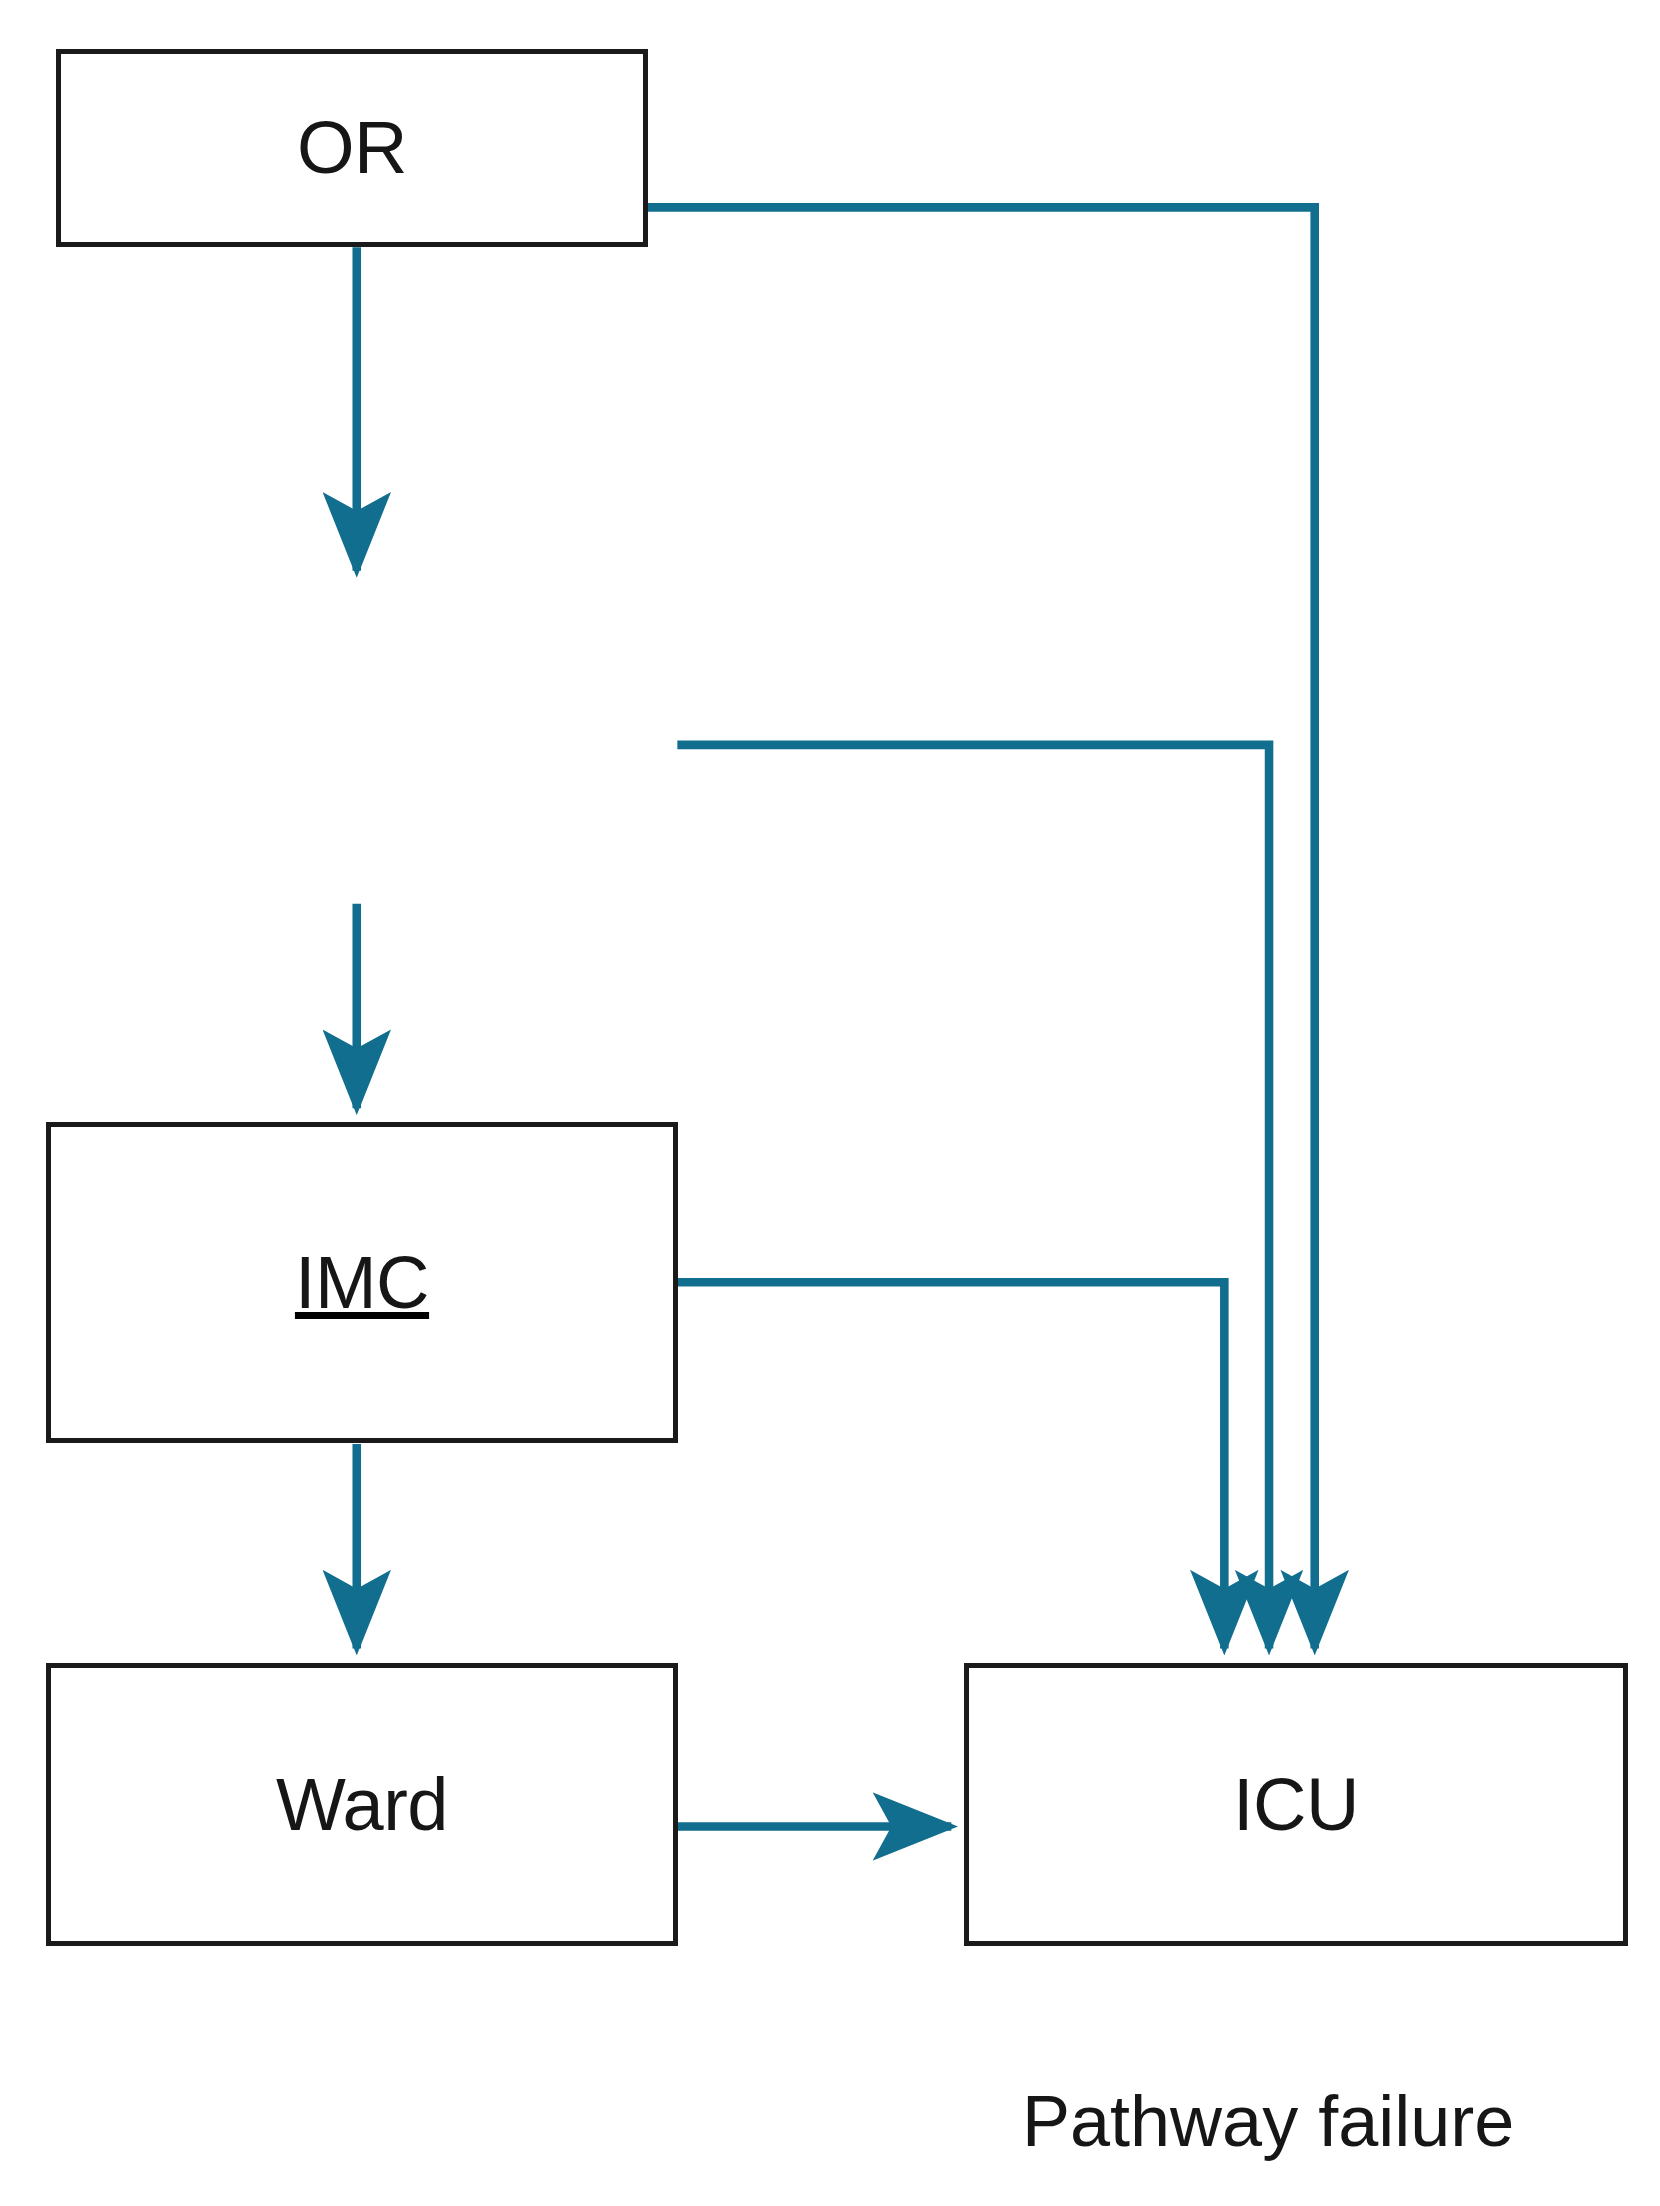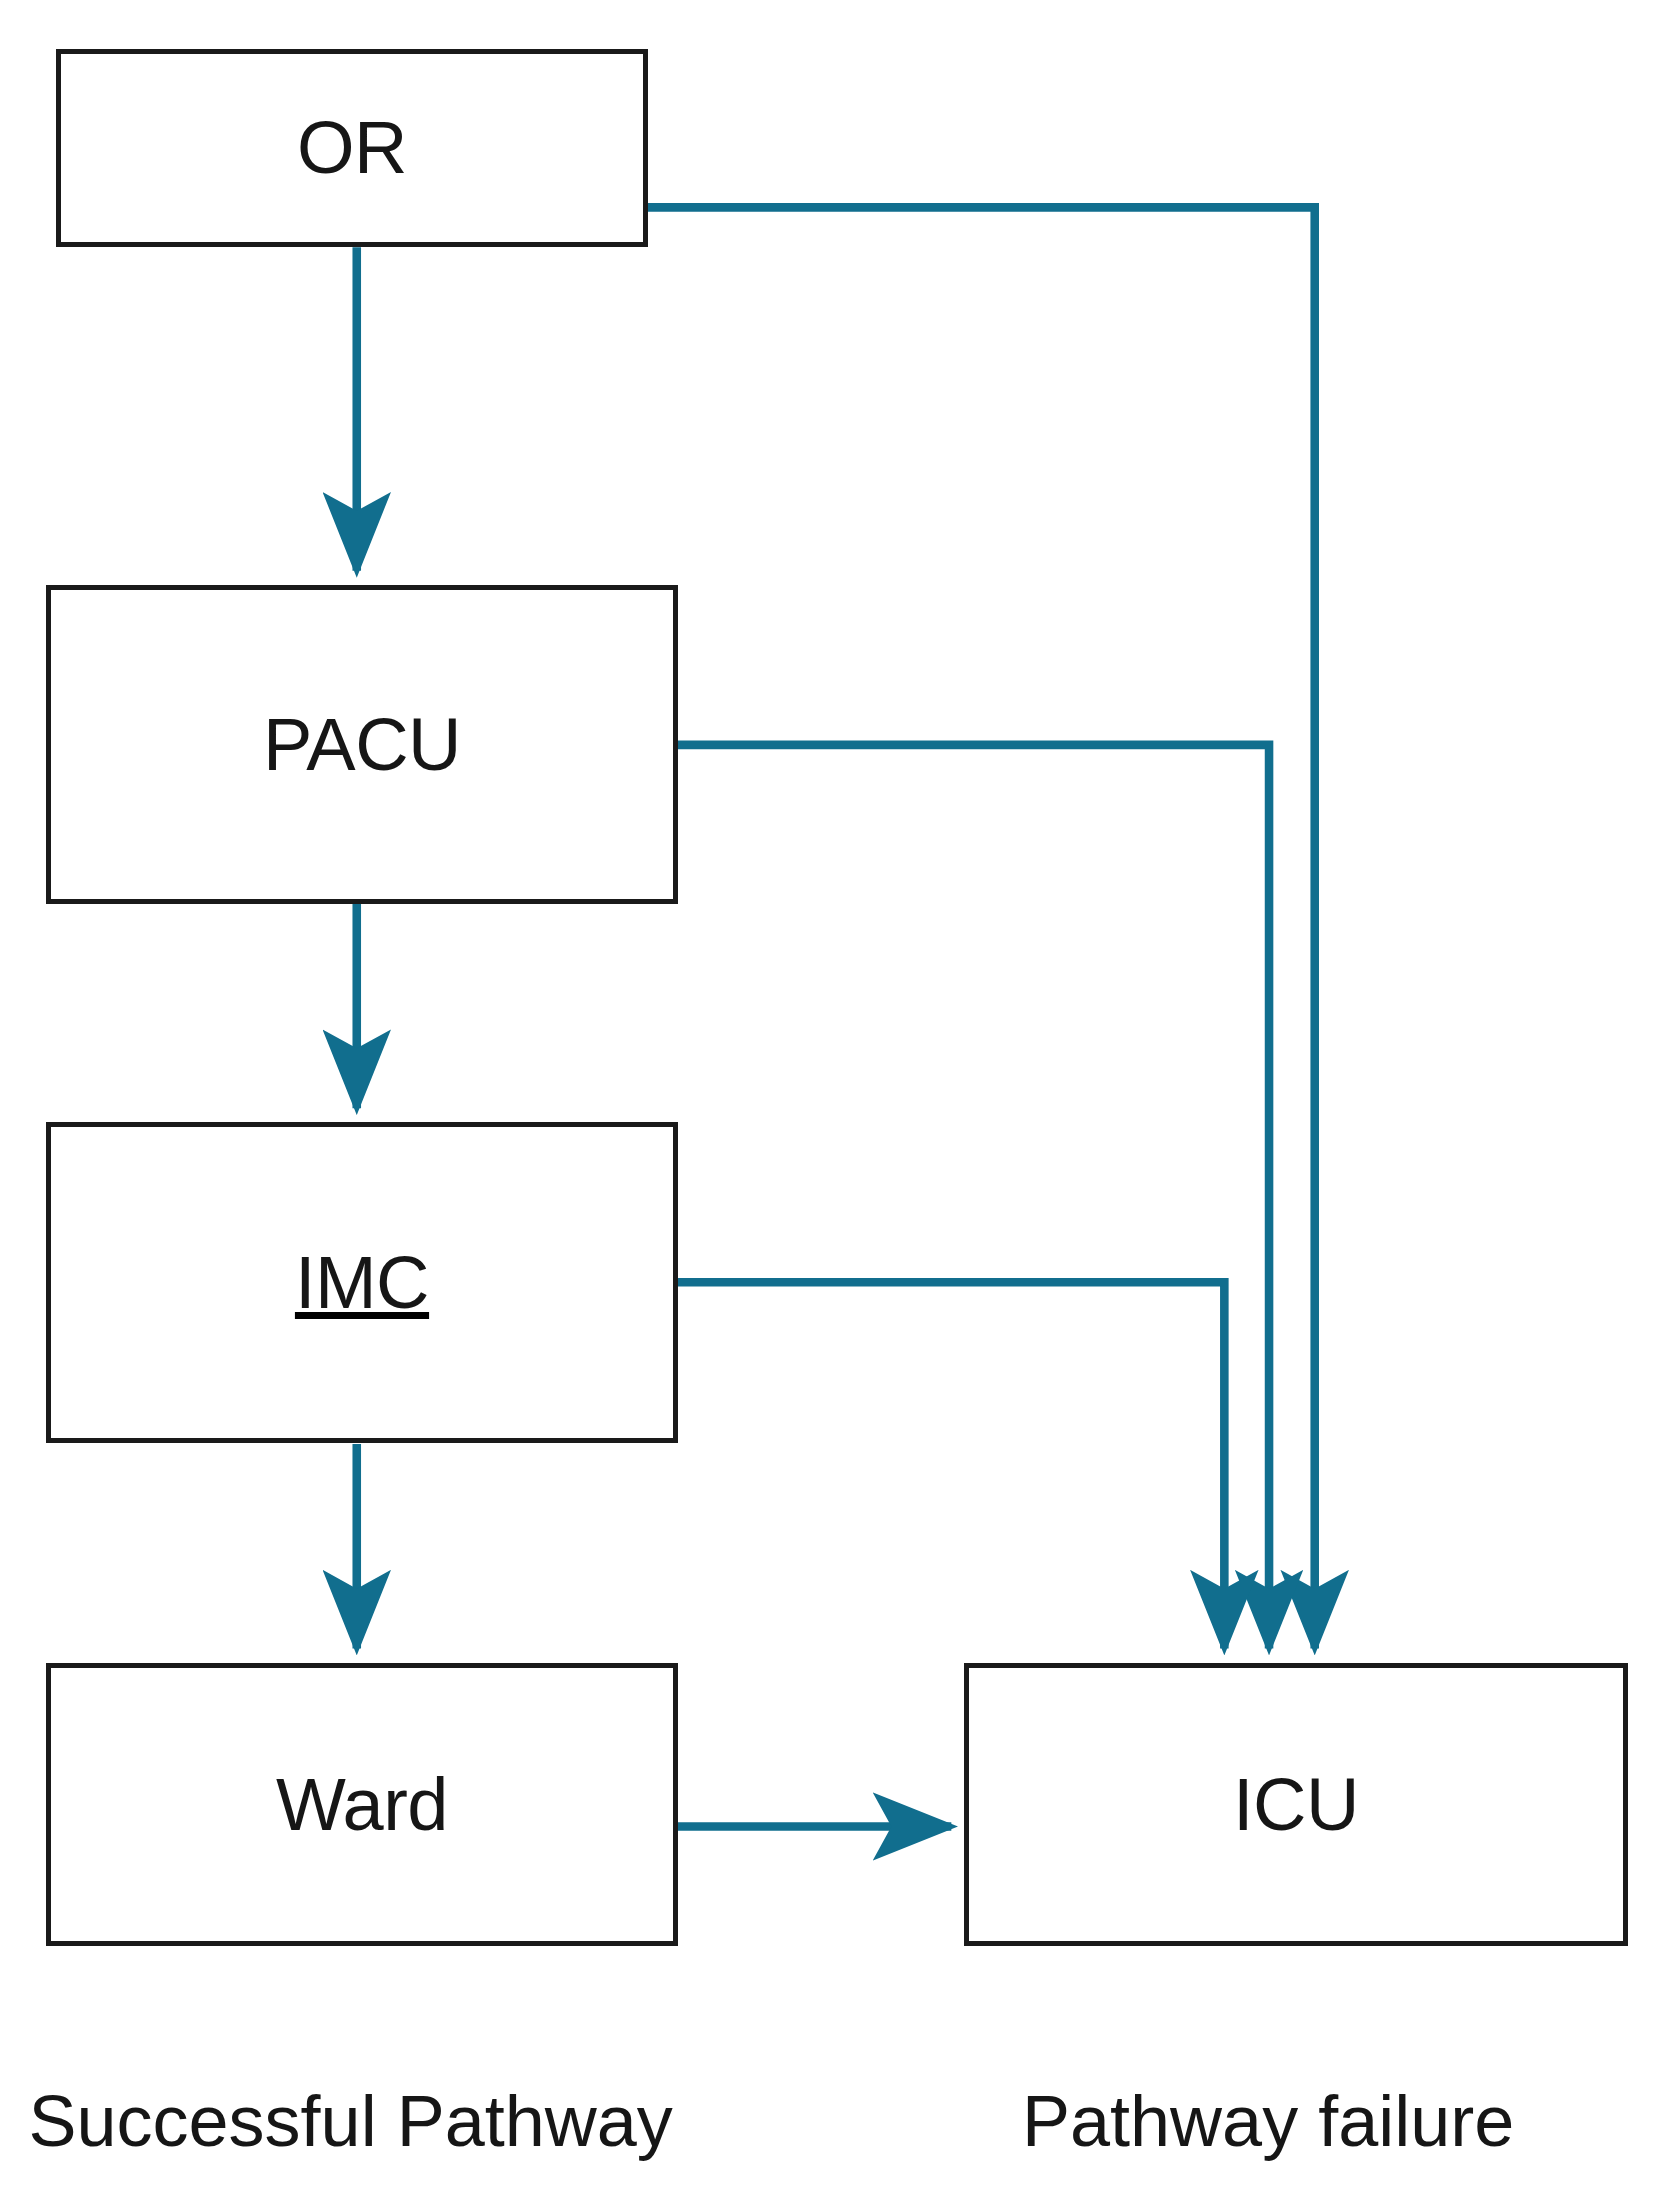--- a/index.html
+++ b/index.html
@@ -89,34 +89,30 @@
 
     <path d="M 712 1348 L 1287 1348 L 1287 1733" fill="none" stroke="#116E8E" stroke-width="9" stroke-linejoin="miter" marker-end="url(#arrowhead)"></path>
 
     <path d="M 712 1920 L 1000 1920" fill="none" stroke="#116E8E" stroke-width="9" marker-end="url(#arrowhead)"></path>
   </svg>
 
   <div class="node" id="node-or">
     <span class="node-label">OR</span>
   </div>
 
-  <div class="node" id="node-pacu">
-    <span class="node-label">PACU</span>
-  </div>
 
   <div class="node" id="node-imc">
     <span class="node-label">IMC</span>
   </div>
 
   <div class="node" id="node-ward">
     <span class="node-label">Ward</span>
   </div>
 
   <div class="node" id="node-icu">
     <span class="node-label">ICU</span>
   </div>
 
-  <div class="legend-label" id="legend-success">Successful Pathway</div>
 
   <div class="legend-label" id="legend-failure">Pathway failure</div>
 
 </div>
 
 
 </body></html>

